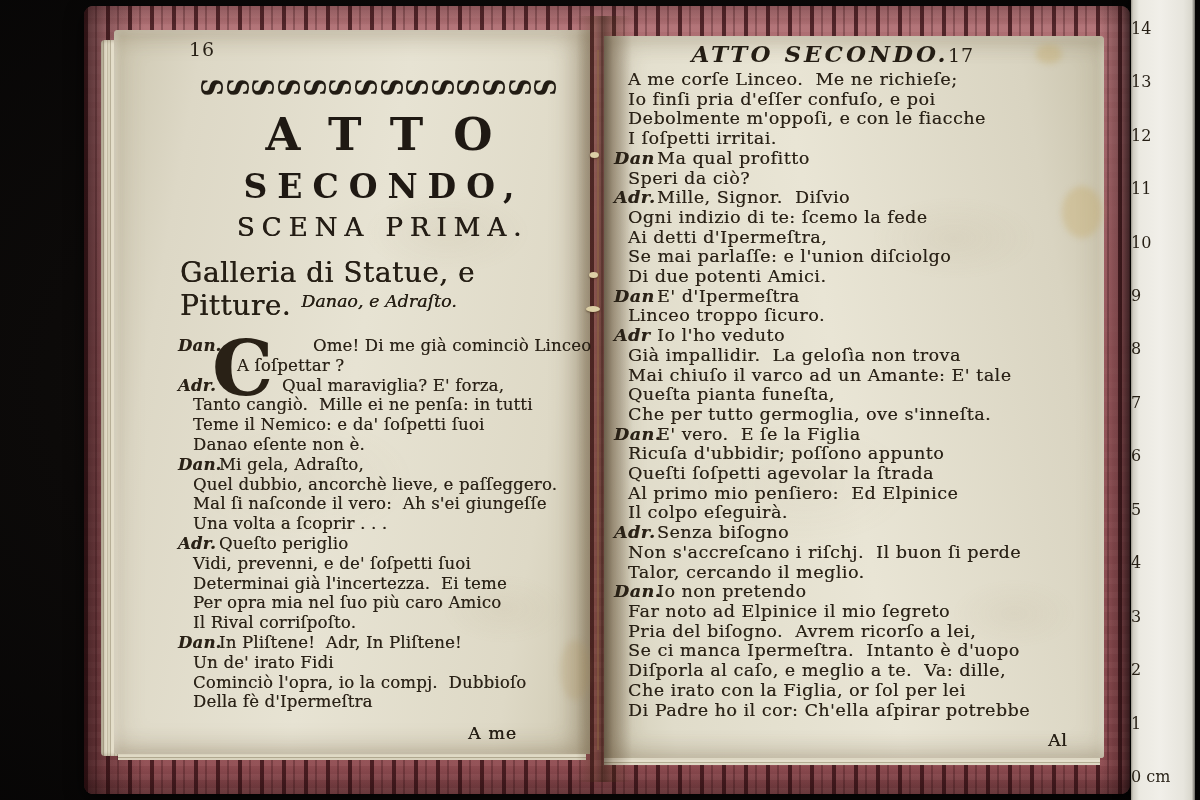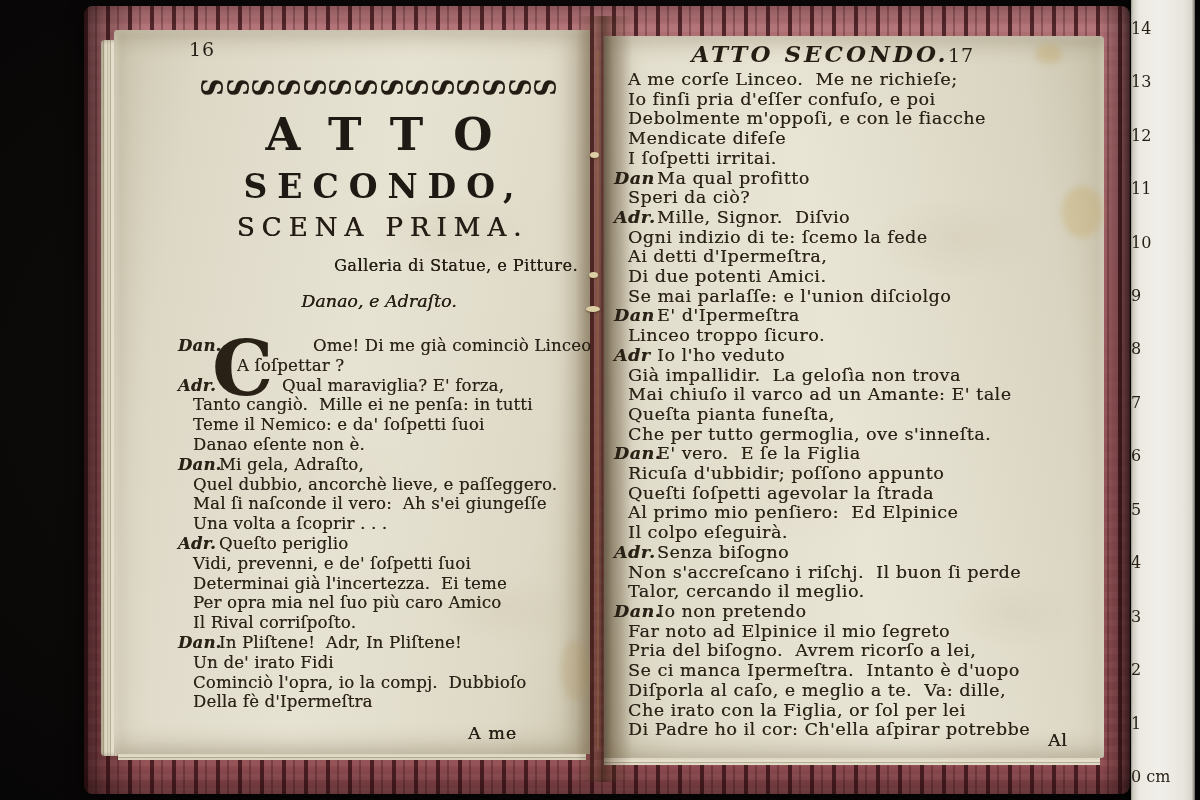--- a/index.html
+++ b/index.html
@@ -53,21 +53,21 @@
   .pg-num-left{left:189px;top:38px;font-size:19px;letter-spacing:1px;}
   .ornaments{left:180px;top:74px;width:398px;text-align:center;white-space:nowrap;}
   .orn-ch{position:static;display:inline-block;transform:rotate(90deg) scale(1.05,1.3);
     font-weight:bold;font-size:23px;margin:0 4.5px;color:#221c14;}
   .title-atto{left:180px;top:108px;width:398px;text-align:center;font-weight:bold;font-size:45px;
     letter-spacing:30px;text-indent:30px;color:#1f1913;}
   .title-secondo{left:180px;top:167px;width:398px;text-align:center;font-weight:bold;font-size:33px;
     letter-spacing:10px;text-indent:10px;color:#1f1913;}
   .title-scena{left:180px;top:212px;width:398px;text-align:center;font-size:26px;
     letter-spacing:7px;text-indent:7px;color:#241d15;text-shadow:.5px 0 0 currentColor;}
-  .stage-direction{left:180px;top:256px;width:398px;text-align:right;font-size:16px;
+  .stage-direction{left:180px;top:256px;width:398px;text-align:left;font-size:28px;
     letter-spacing:.5px;text-shadow:.3px 0 0 currentColor;}
   .characters-heading{left:180px;top:291px;width:398px;text-align:center;font-style:italic;
     font-size:17.5px;text-shadow:.3px 0 0 currentColor;}
 
   .body-text{font-size:16.5px;line-height:19.8px;letter-spacing:.2px;color:#292116;}
   .lp-body{left:178px;top:336px;width:404px;}
   .rp-body{left:614px;top:70px;width:488px;font-size:17.5px;line-height:19.7px;letter-spacing:.5px;}
   .l{position:relative;white-space:pre;text-shadow:.3px 0 0 rgba(40,30,18,.55);}
   .l .lbl{position:absolute;left:0;top:0;font-style:italic;font-weight:bold;white-space:pre;}
   .l .t{position:static;display:block;}
@@ -156,29 +156,28 @@
   <div class="catchword-left">A me</div>
 
   <div class="running-header">ATTO SECONDO.</div>
   <div class="pg-num-right">17</div>
 
   <div class="rp-body body-text">
 
   <div class="l cont"><span class="t">A me corſe Linceo.  Me ne richieſe;</span></div>
       <div class="l cont"><span class="t">Io finſi pria d'eſſer confuſo, e poi</span></div>
       <div class="l cont"><span class="t">Debolmente m'oppoſi, e con le fiacche</span></div>
-      <div class="l cont"><span class="t">Mendicate difeſe</span></div>
       <div class="l cont"><span class="t">I ſoſpetti irritai.</span></div>
       <div class="l sp"><span class="lbl">Dan</span><span class="t">Ma qual profitto</span></div>
       <div class="l cont"><span class="t">Speri da ciò?</span></div>
       <div class="l sp"><span class="lbl">Adr.</span><span class="t">Mille, Signor.  Diſvio</span></div>
       <div class="l cont"><span class="t">Ogni indizio di te: ſcemo la fede</span></div>
       <div class="l cont"><span class="t">Ai detti d'Ipermeſtra,</span></div>
+      <div class="l cont"><span class="t">Se mai parlaſſe: e l'union diſciolgo</span></div>
       <div class="l cont"><span class="t">Di due potenti Amici.</span></div>
-      <div class="l cont"><span class="t">Se mai parlaſſe: e l'union diſciolgo</span></div>
       <div class="l sp"><span class="lbl">Dan</span><span class="t">E' d'Ipermeſtra</span></div>
       <div class="l cont"><span class="t">Linceo troppo ſicuro.</span></div>
       <div class="l sp"><span class="lbl">Adr</span><span class="t">Io l'ho veduto</span></div>
       <div class="l cont"><span class="t">Già impallidir.  La geloſìa non trova</span></div>
       <div class="l cont"><span class="t">Mai chiuſo il varco ad un Amante: E' tale</span></div>
       <div class="l cont"><span class="t">Queſta pianta funeſta,</span></div>
       <div class="l cont"><span class="t">Che per tutto germoglia, ove s'inneſta.</span></div>
       <div class="l sp"><span class="lbl">Dan.</span><span class="t">E' vero.  E ſe la Figlia</span></div>
       <div class="l cont"><span class="t">Ricuſa d'ubbidir; poſſono appunto</span></div>
       <div class="l cont"><span class="t">Queſti ſoſpetti agevolar la ſtrada</span></div>

